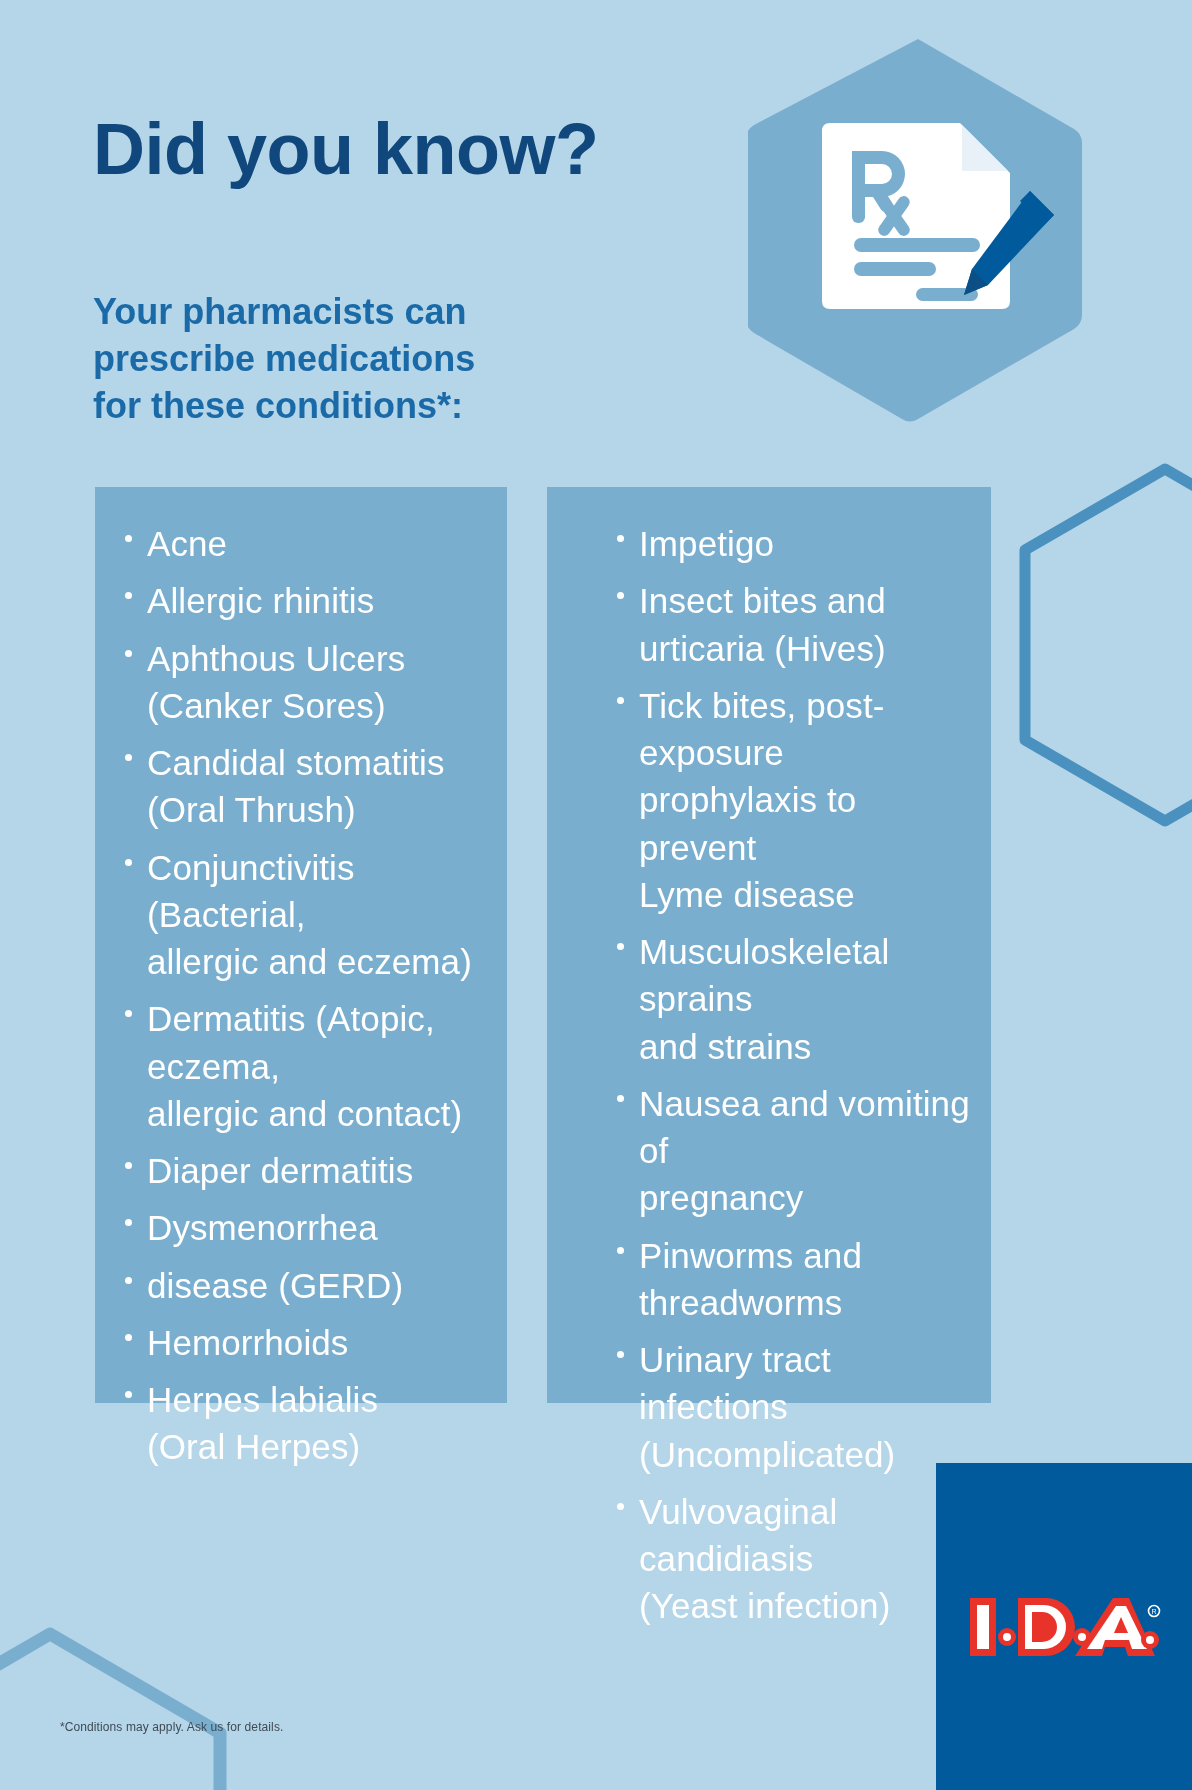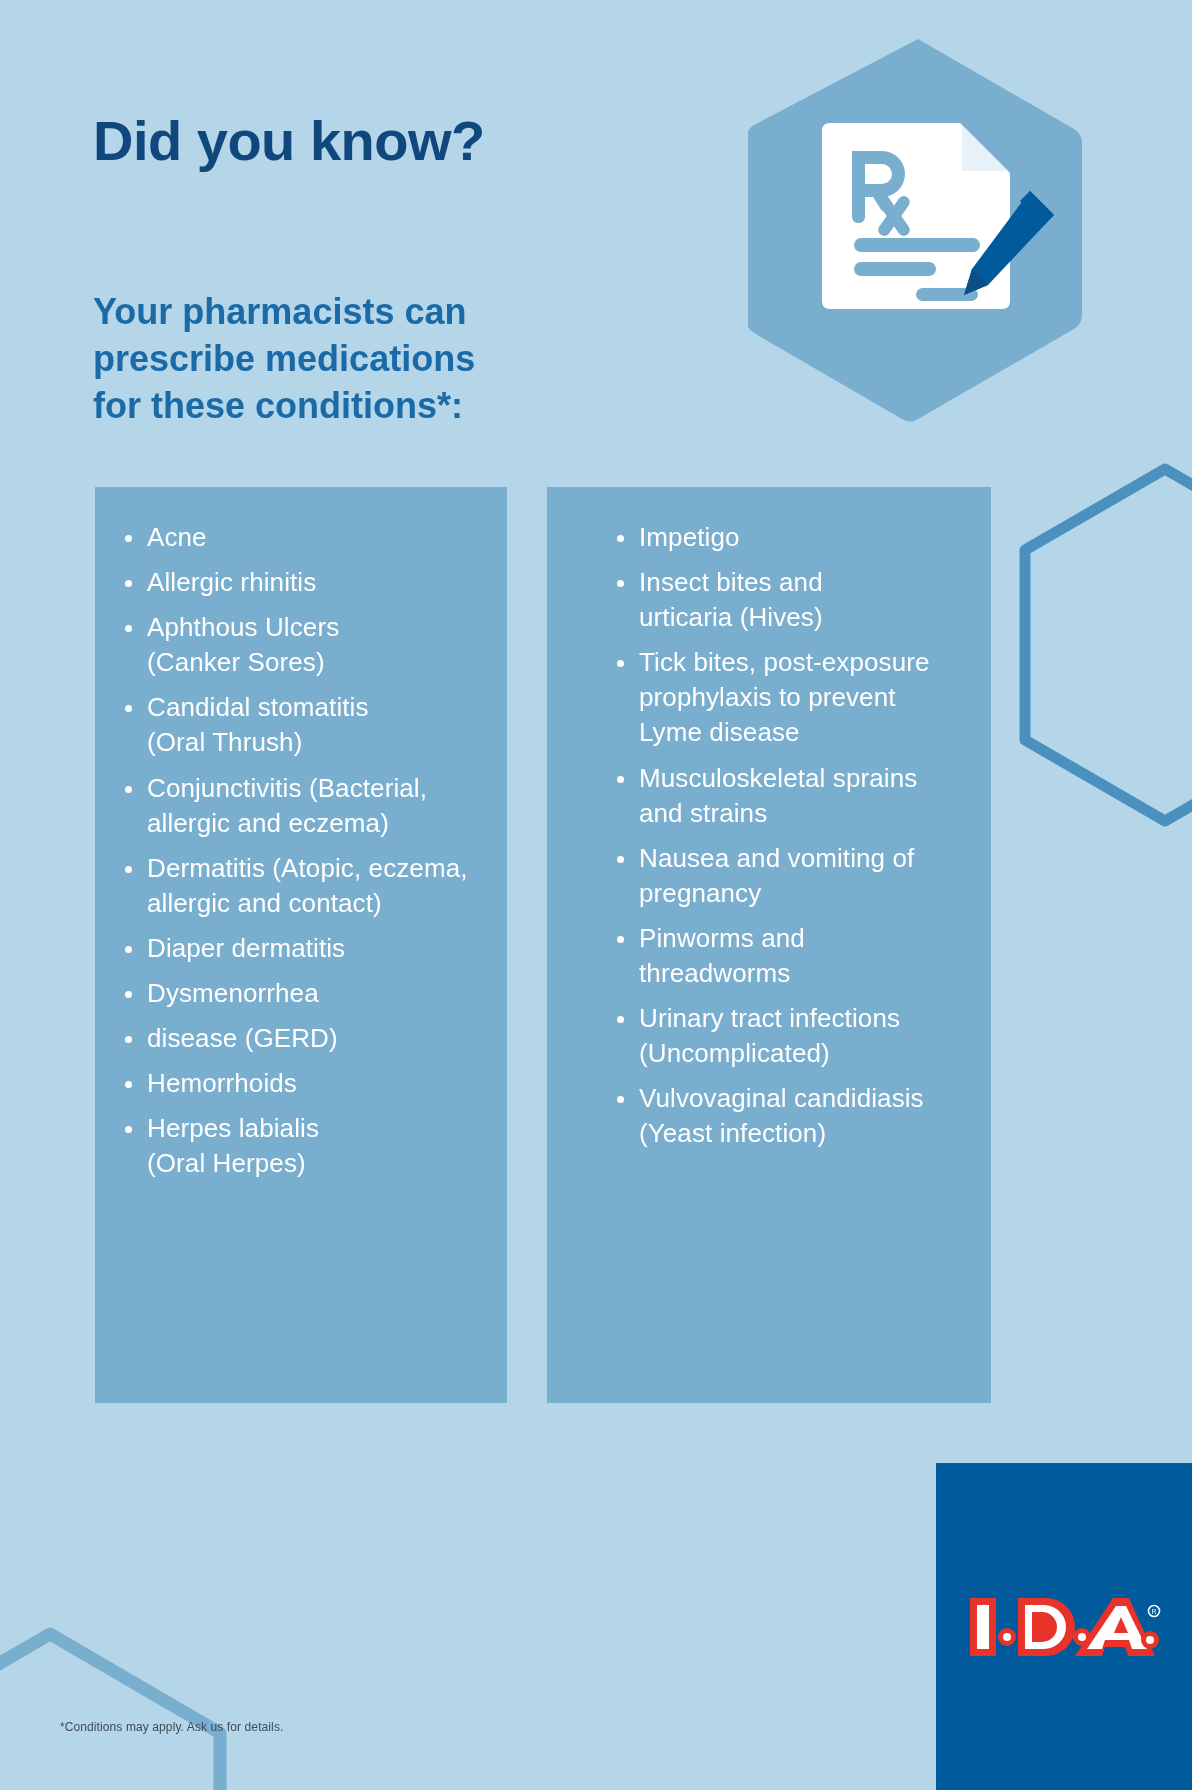--- a/index.html
+++ b/index.html
@@ -39,21 +39,21 @@
     width: 400px;
     height: 460px;
   }
 
   
   #headline {
     position: absolute;
     left: 93px;
     top: 113px;
     margin: 0;
-    font-size: 56px;
+    font-size: 72px;
     line-height: 1.0;
     font-weight: 700;
     letter-spacing: -0.5px;
     color: #10487d;
     white-space: nowrap;
   }
   #subhead {
     position: absolute;
     left: 93px;
     top: 288px;
@@ -76,21 +76,21 @@
   #card-right { left: 547px; width: 404px; padding-left: 40px; }
 
   .cond-list {
     list-style: none;
     margin: 0;
     padding: 33px 18px 0 26px;
   }
   .cond-item {
     position: relative;
     color: #ffffff;
-    font-size: 26px;
+    font-size: 35px;
     line-height: 1.35;
     font-weight: 400;
     padding-left: 26px;
     margin-bottom: 10px;
     letter-spacing: 0.1px;
   }
   .cond-item::before {
     content: "";
     position: absolute;
     left: 4px;

